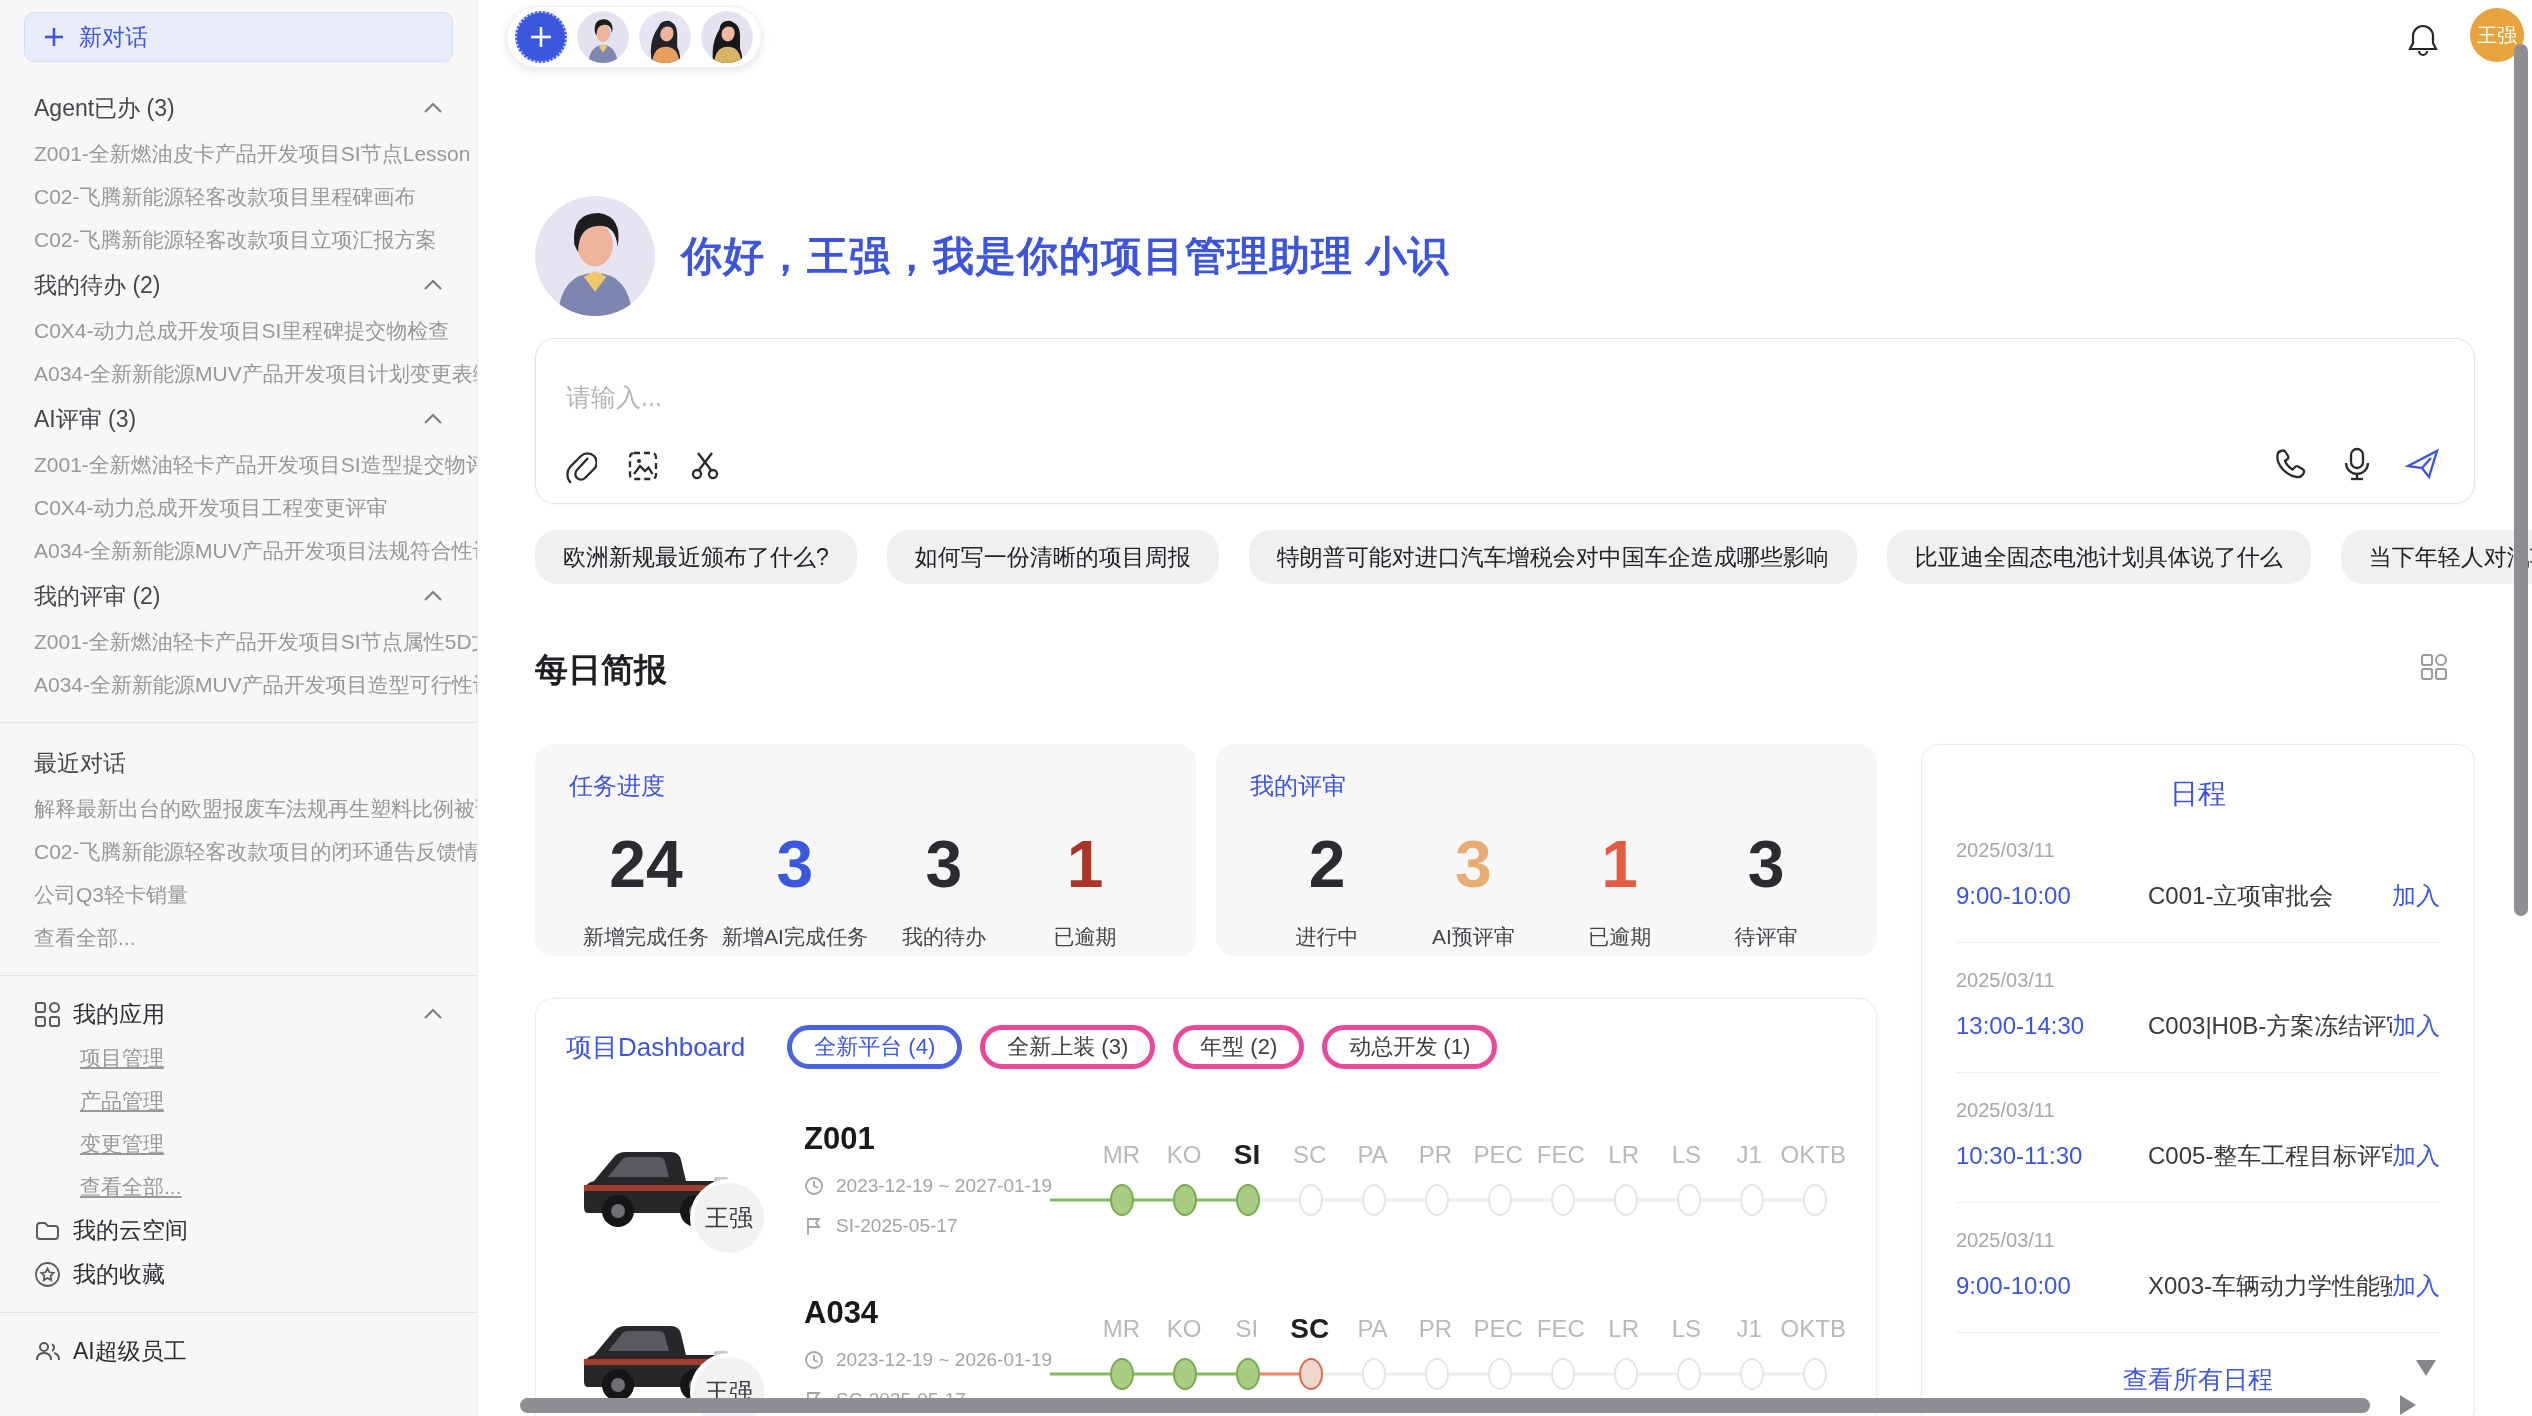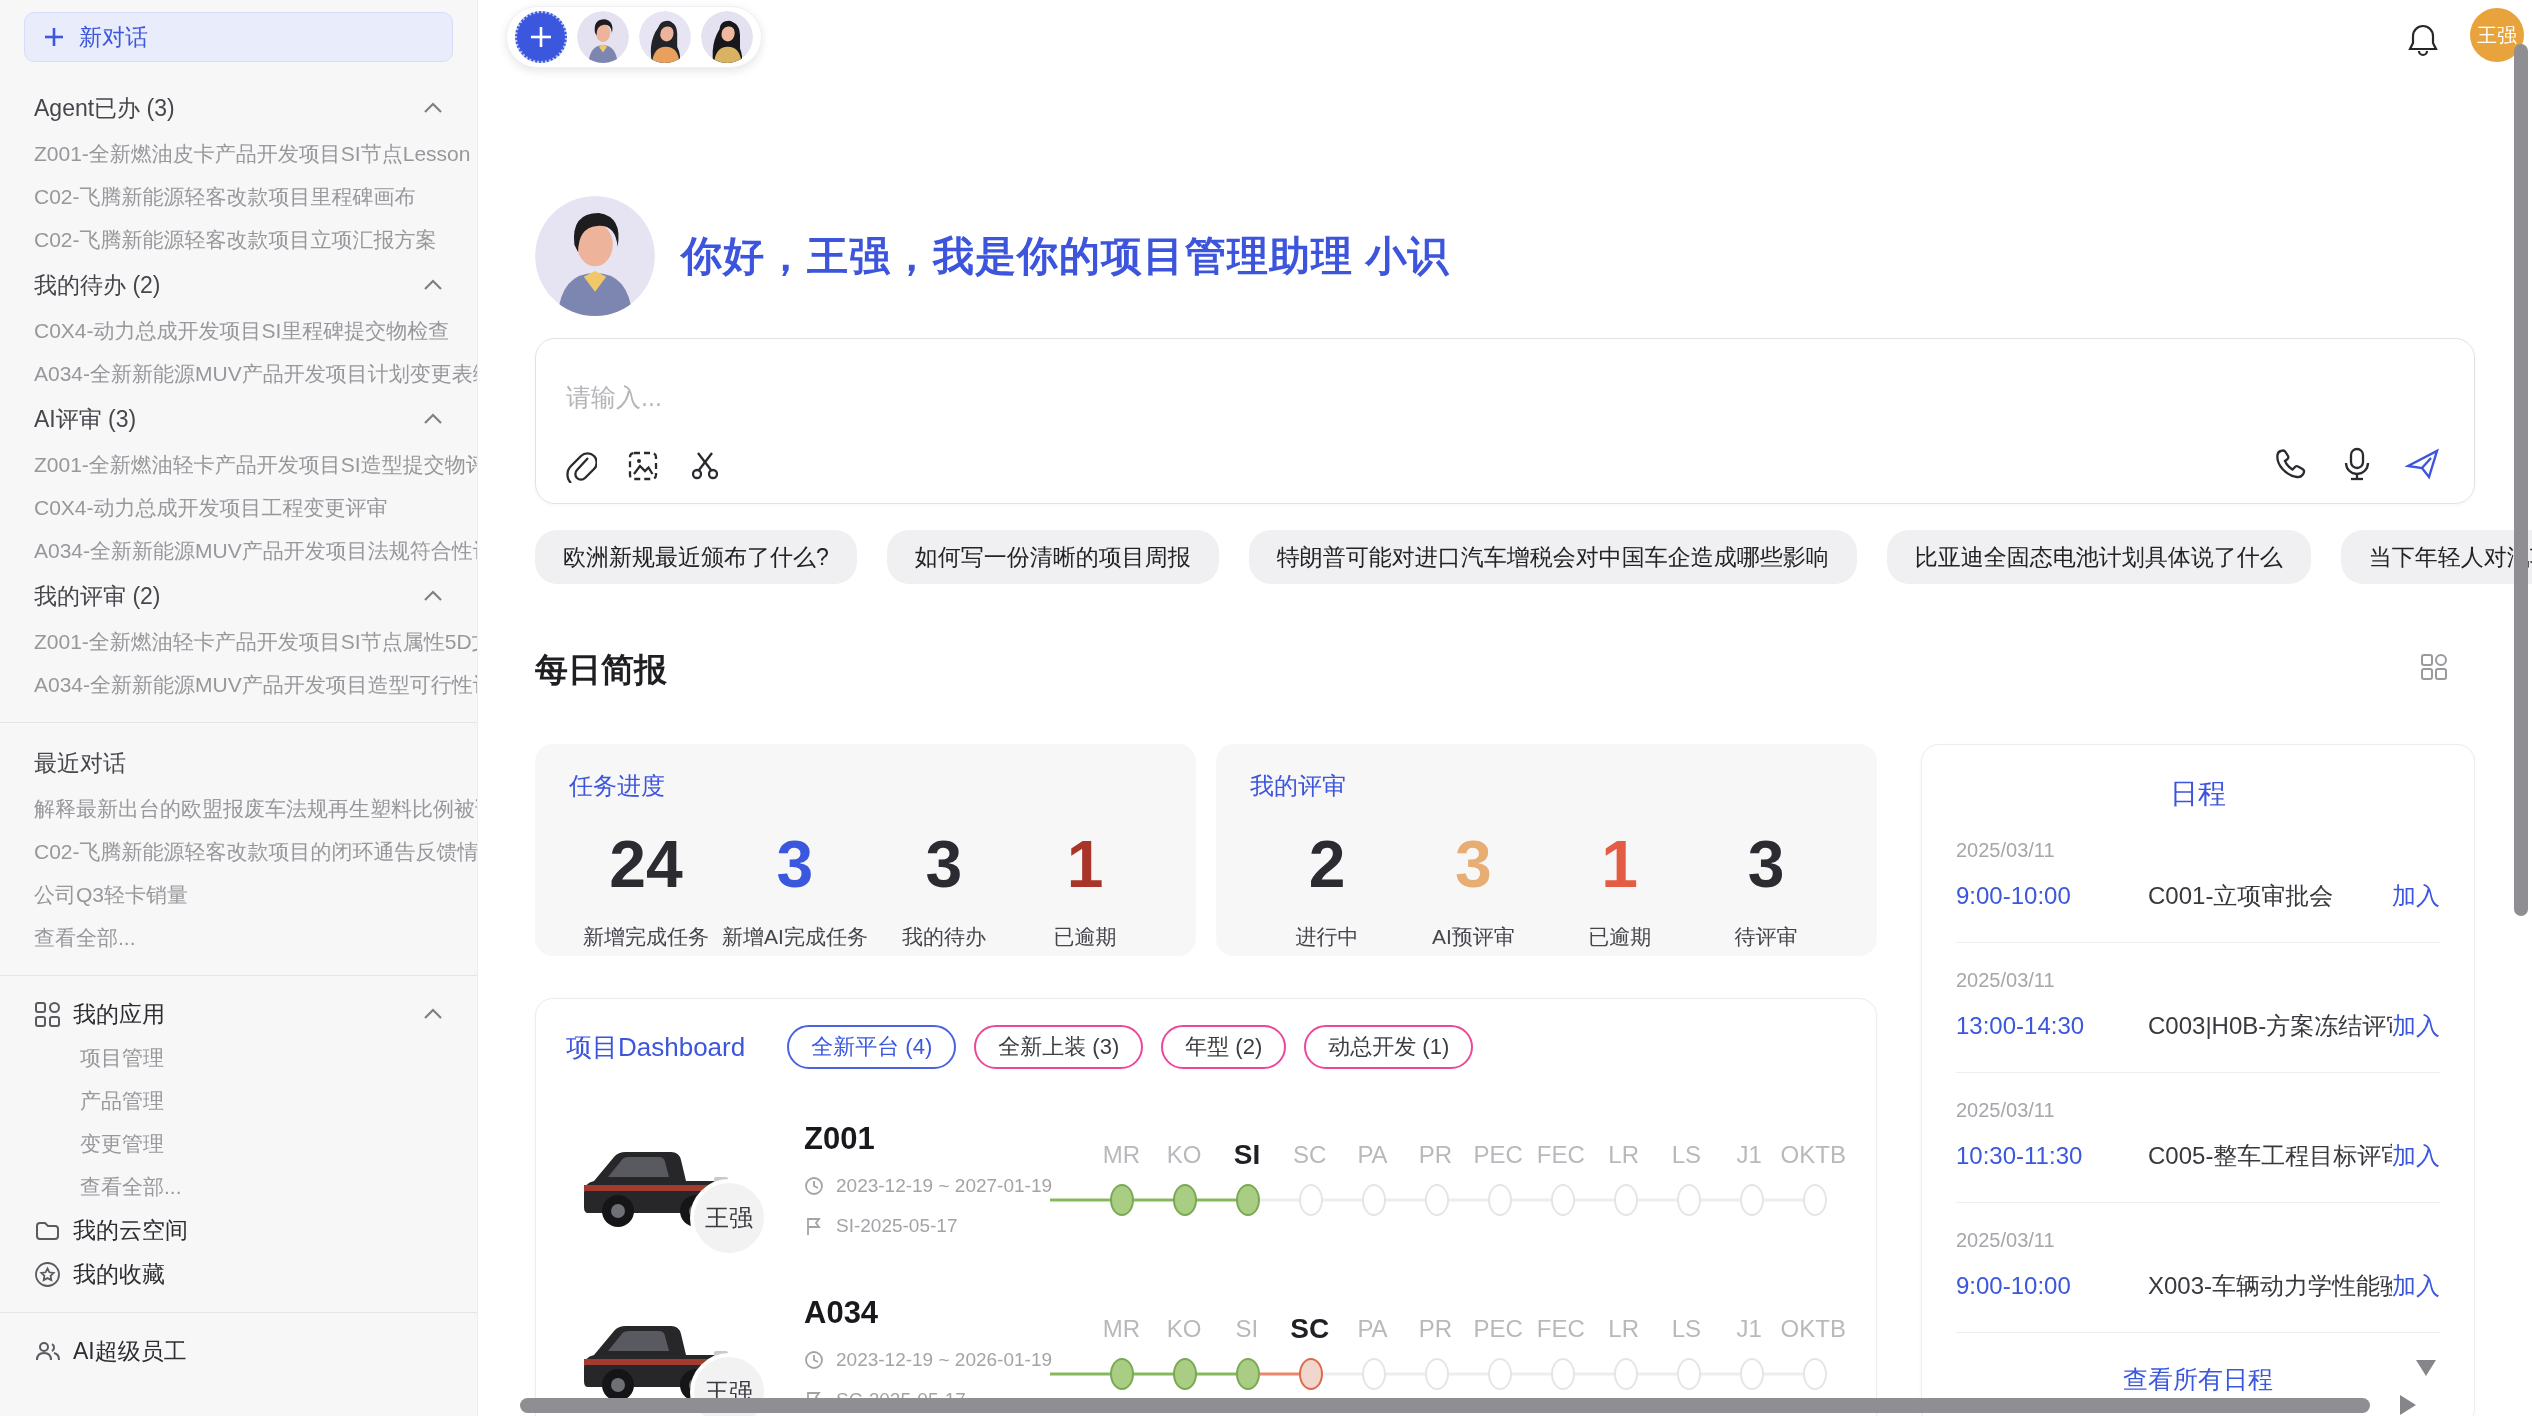--- a/index.html
+++ b/index.html
@@ -13,21 +13,21 @@
   .logo { width:56px; height:56px; border-radius:50%; background:#3f55d9; color:#fff; display:flex; flex-direction:column; align-items:center; justify-content:center; font-size:17px; line-height:1.1; font-weight:700; flex:none; }
   .app-title { font-size:31px; font-weight:700; color:#17171c; margin-left:16px; flex:1; }
   .collapse-btn { width:36px; height:36px; display:flex; align-items:center; justify-content:center; cursor:pointer; }
   .new-chat { margin:12px 24px 0 24px; height:50px; border-radius:10px; background:#e9ecfb; border:1px solid #d7ddf8; color:#3b57de; font-size:23px; display:flex; align-items:center; gap:14px; padding-left:18px; cursor:pointer; }
   .side-list { padding-top:22px; }
   .sec-header { display:flex; align-items:center; justify-content:space-between; padding:0 34px 0 34px; height:48px; font-size:23px; color:#46464c; cursor:pointer; }
   .side-item { padding:0 16px 0 34px; height:43px; line-height:43px; font-size:21px; color:#98989c; white-space:nowrap; overflow:hidden; cursor:pointer; }
   .side-divider { height:1px; background:#e5e5e7; margin:16px 0; }
   .side-link { display:flex; align-items:center; gap:12px; padding:0 34px; height:44px; font-size:23px; color:#2d2d33; cursor:pointer; }
   .side-link .lk-ico { width:27px; height:27px; flex:none; color:#5a5a60; }
-  .side-sub { padding-left:80px; height:43px; line-height:43px; font-size:21px; color:#98989c; white-space:nowrap; overflow:hidden; cursor:pointer; }
+  .side-sub { padding-left:80px; height:43px; line-height:43px; font-size:21px; color:#98989c; white-space:nowrap; overflow:hidden; cursor:pointer;text-decoration:underline; }
   .grow { flex:1; }
 
   
   .main { position:absolute; left:478px; top:0; right:0; bottom:0; background:#fff; overflow:hidden; }
   .content { position:absolute; left:57px; right:57px; top:0; }
 
   
   .pill { position:absolute; left:28px; top:6px; height:62px; background:#fff; border:1px solid #f0f0f2; border-radius:34px; box-shadow:0 3px 10px rgba(0,0,0,.10); display:flex; align-items:center; gap:10px; padding:0 8px; z-index:20; }
   .pill .add-btn { width:52px; height:52px; border-radius:50%; background:#3b57de; border:2px dotted rgba(255,255,255,.65); display:flex; align-items:center; justify-content:center; cursor:pointer; }
   .pill .pav { width:52px; height:52px; border-radius:50%; overflow:hidden; flex:none; cursor:pointer; }
@@ -67,21 +67,21 @@
   .stat-num { font-size:66px; font-weight:600; line-height:1.05; color:#2b2b31; }
   .stat-num.blue { color:#3b57de; } .stat-num.red { color:#a93428; }
   .stat-num.orange { color:#e7ad72; } .stat-num.orangered { color:#e25d43; }
   .stat-label { margin-top:24px; font-size:21px; color:#45454b; }
 
   
   .dash-card { margin-top:42px; background:#fff; border:1px solid #ececef; border-radius:18px; padding:26px 30px 40px; box-shadow:0 1px 4px rgba(0,0,0,.03); }
   .dash-header { display:flex; align-items:center; }
   .dash-title { color:#3c55dc; font-size:26px; }
   .filters { display:flex; gap:18px; margin-left:42px; }
-  .filter { height:44px; border-radius:22px; border:2px solid #ec4899; padding:0 22px; font-size:22px; color:#3c3c42; display:flex; align-items:center; background:#fff; white-space:nowrap; cursor:pointer; }
+  .filter { height:44px; border-radius:22px; border:5px solid #ec4899; padding:0 22px; font-size:22px; color:#3c3c42; display:flex; align-items:center; background:#fff; white-space:nowrap; cursor:pointer; }
   .filter.active { border-color:#4b63e0; color:#3b57de; }
 
   .project { display:flex; align-items:center; margin-top:46px; }
   .p-media { position:relative; width:172px; height:128px; flex:none; }
   .p-avatar { position:absolute; right:-30px; bottom:-14px; width:78px; height:78px; border-radius:50%; background:#f2f2f3; border:4px solid #fff; display:flex; align-items:center; justify-content:center; font-size:24px; color:#3a3a40; }
   .p-info { margin-left:66px; width:248px; flex:none; }
   .p-code { font-size:31px; font-weight:700; color:#18181d; }
   .p-meta { display:flex; align-items:center; gap:12px; margin-top:18px; color:#a3a3a8; font-size:19px; white-space:nowrap; }
   .p-meta svg { flex:none; }
   .p-track { flex:1; margin-left:38px; min-width:0; }

